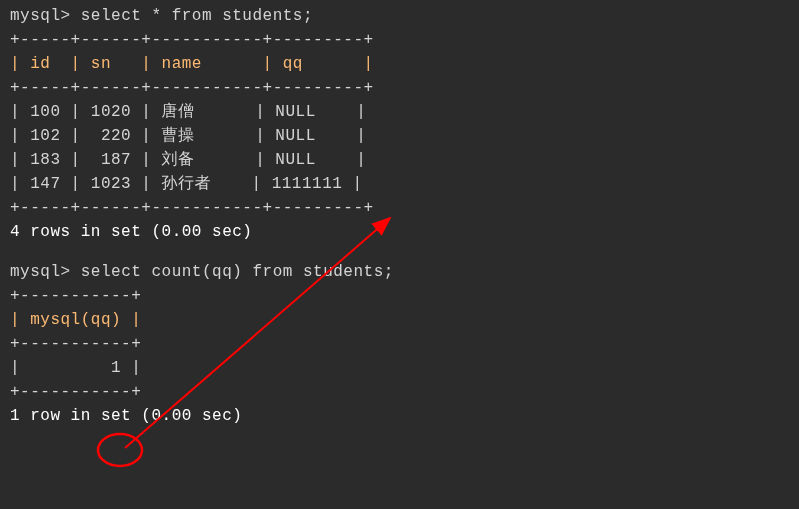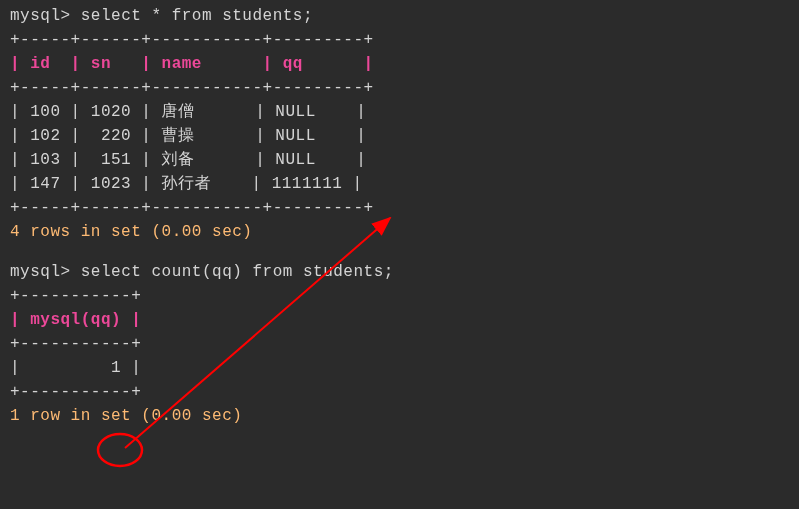--- a/index.html
+++ b/index.html
@@ -31,30 +31,29 @@
     .divider-full {
       white-space: pre;
       color: #d4d4d4;
     }
     .divider-small {
       white-space: pre;
       color: #d4d4d4;
     }
     .header-row {
       white-space: pre;
-      color: #ec4899;
-      font-weight: bold;
+      color: #fdba74;
     }
     .data-row {
       white-space: pre;
       color: #d4d4d4;
     }
     .status-row {
       white-space: pre;
-      color: #fdba74;
+      color: #ffffff;
     }
     svg.annotation {
       position: absolute;
       top: 0;
       left: 0;
       pointer-events: none;
     }
   </style>
 </head>
 <body>
@@ -62,21 +61,21 @@
 <div class="query1-line">
   <span>mysql&gt;</span>
   <span>select * from students;</span>
 </div>
 
 <div class="divider-full">+-----+------+-----------+---------+</div>
 <div class="header-row">| id  | sn   | name      | qq      |</div>
 <div class="divider-full">+-----+------+-----------+---------+</div>
 <div class="data-row">| 100 | 1020 | 唐僧      | NULL    |</div>
 <div class="data-row">| 102 |  220 | 曹操      | NULL    |</div>
-<div class="data-row">| 103 |  151 | 刘备      | NULL    |</div>
+<div class="data-row">| 183 |  187 | 刘备      | NULL    |</div>
 <div class="data-row">| 147 | 1023 | 孙行者    | 1111111 |</div>
 <div class="divider-full">+-----+------+-----------+---------+</div>
 <div class="status-row">4 rows in set (0.00 sec)</div>
 
 <div class="query2-line">
   <span>mysql&gt;</span>
   <span>select count(qq) from students;</span>
 </div>
 
 <div class="divider-small">+-----------+</div>

